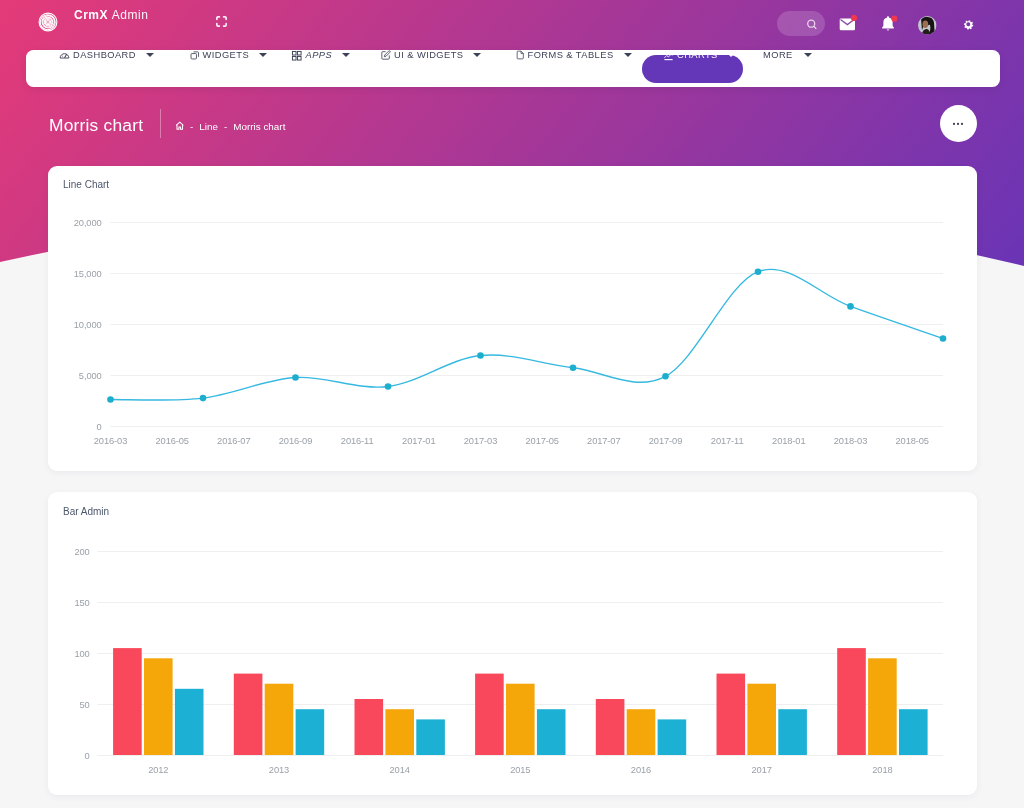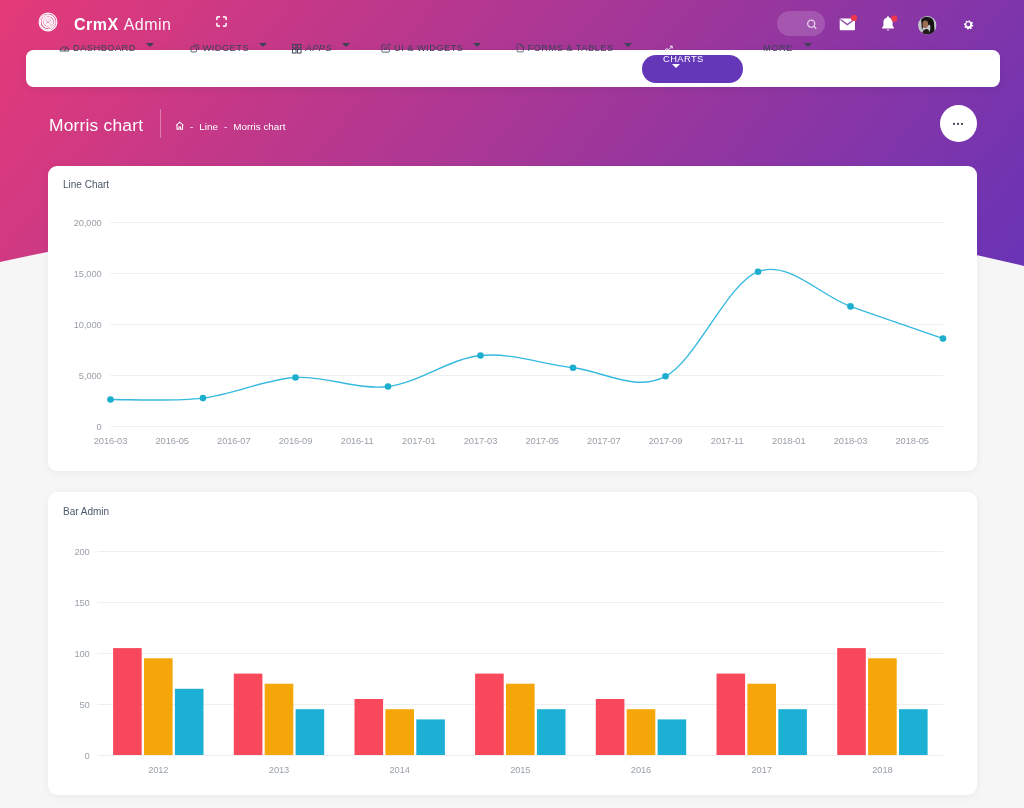--- a/index.html
+++ b/index.html
@@ -2,21 +2,21 @@
 <html><head>
 <meta charset="utf-8">
 <style>
 * { margin:0; padding:0; box-sizing:border-box; }
 html,body { width:1024px; height:808px; overflow:hidden; background:#f6f6f7; font-family:"Liberation Sans", sans-serif; position:relative; }
 .abs { position:absolute; }
 
 #hero { left:0; top:0; width:1024px; height:270px; }
 
 #nav { left:26px; top:50.2px; width:973.5px; height:36.6px; background:#fff; border-radius:7.5px; box-shadow:0 2px 6px rgba(40,40,80,0.10); }
-.nitem { position:absolute; top:43px; height:36.6px; display:flex; color:#3d4256; font-size:9.3px; letter-spacing:0.45px; font-weight:400; }
+.nitem { position:absolute; top:37px; height:36.6px; display:flex; align-items:center; color:#3d4256; font-size:9.3px; letter-spacing:0.45px; font-weight:400; }
 .nitem svg { margin-right:3px; }
 .caret { width:0; height:0; border-left:4.3px solid transparent; border-right:4.3px solid transparent; border-top:4.8px solid #3d4256; display:inline-block; }
 .caret.w { border-top-color:#fff; }
 
 #ptitle { left:49px; top:116.8px; color:#fff; font-size:17.4px; font-weight:500; letter-spacing:0.2px; line-height:1; }
 #psep { left:160px; top:109px; width:1px; height:29px; background:rgba(255,255,255,0.35); }
 #crumb { left:174.5px; top:120.5px; color:#fff; font-size:9.9px; display:flex; align-items:center; gap:6px; }
 #dotsbtn { left:939.5px; top:104.5px; width:37px; height:37px; border-radius:50%; background:#fff; }
 
 .card { position:absolute; left:48px; width:929px; background:#fff; border-radius:9px; box-shadow:0 2px 7px rgba(50,50,90,0.06); }
@@ -40,21 +40,21 @@
   <g fill="none" stroke="#fff" stroke-width="1.15">
     <circle cx="10" cy="10" r="8.9"></circle>
     <circle cx="9.7" cy="10.2" r="7.5"></circle>
     <circle cx="10.2" cy="9.8" r="6.2"></circle>
     <circle cx="9.8" cy="10.1" r="5.0"></circle>
     <circle cx="10.1" cy="9.9" r="3.8"></circle>
     <circle cx="9.9" cy="10.1" r="2.6"></circle>
     <circle cx="10.0" cy="10.0" r="1.4"></circle>
   </g>
 </svg>
-<div class="abs" style="left:74px;top:17px;color:#fff;font-size:16px;line-height:1;letter-spacing:0.5px;"><b>CrmX</b> <span style="font-weight:300;opacity:0.95;">Admin</span></div>
+<div class="abs" style="left:74px;top:9px;color:#fff;font-size:12px;line-height:1;letter-spacing:0.5px;"><b>CrmX</b> <span style="font-weight:300;opacity:0.95;">Admin</span></div>
 <svg class="abs" style="left:216.2px;top:15.7px;" width="11" height="11" viewBox="0 0 10 10">
   <g fill="none" stroke="rgba(255,255,255,0.92)" stroke-width="1.5" stroke-linecap="round" stroke-linejoin="round">
     <path d="M0.8,3.1 V1.8 a1,1 0 0 1 1,-1 H3.1 M6.9,0.8 H8.2 a1,1 0 0 1 1,1 V3.1 M9.2,6.9 V8.2 a1,1 0 0 1 -1,1 H6.9 M3.1,9.2 H1.8 a1,1 0 0 1 -1,-1 V6.9"></path>
   </g>
 </svg>
 <div class="abs" style="left:777px;top:11px;width:48px;height:25px;border-radius:13px;background:rgba(255,255,255,0.16);"></div>
 <svg class="abs" style="left:804px;top:16px;" width="16" height="16" viewBox="0 0 16 16">
   <circle cx="7.2" cy="7.7" r="3.5" fill="none" stroke="rgba(255,255,255,0.75)" stroke-width="1.3"></circle>
   <line x1="9.9" y1="10.4" x2="12.3" y2="12.8" stroke="rgba(255,255,255,0.75)" stroke-width="1.3"></line>
 </svg>
@@ -127,21 +127,21 @@
 </div>
 <div class="nitem" style="left:516px;">
   <svg width="8.5" height="10" viewBox="0 0 22 24" fill="none" stroke="#3d4256" stroke-width="2">
       <path d="M13,2 H5 a2,2 0 0 0 -2,2 v16 a2,2 0 0 0 2,2 h12 a2,2 0 0 0 2,-2 V8 Z"></path>
       <path d="M13,2 v6 h6"></path>
     </svg>
   <span>FORMS &amp; TABLES</span>
     <span class="caret" style="margin-left:10px;"></span>
 </div>
 <div class="abs" style="left:642px;top:55px;width:101px;height:28px;background:#6437b8;border-radius:14px;"></div>
-<div class="nitem" style="left:663px;color:#fff;flex-direction:column;">
+<div class="nitem" style="left:663px;color:#fff;">
   <svg width="11" height="11" viewBox="0 0 24 24" fill="none" stroke="#fff" stroke-width="2">
       <path d="M3,17 l5,-5 4,3 8,-8"></path>
       <path d="M15,7 h5 v5"></path>
       <path d="M3,21 h18" stroke-width="2.4"></path>
     </svg>
   <span>CHARTS</span>
     <span class="caret w" style="margin-left:9px;"></span>
 </div>
 <div class="nitem" style="left:763px;">
   <span>MORE</span>

